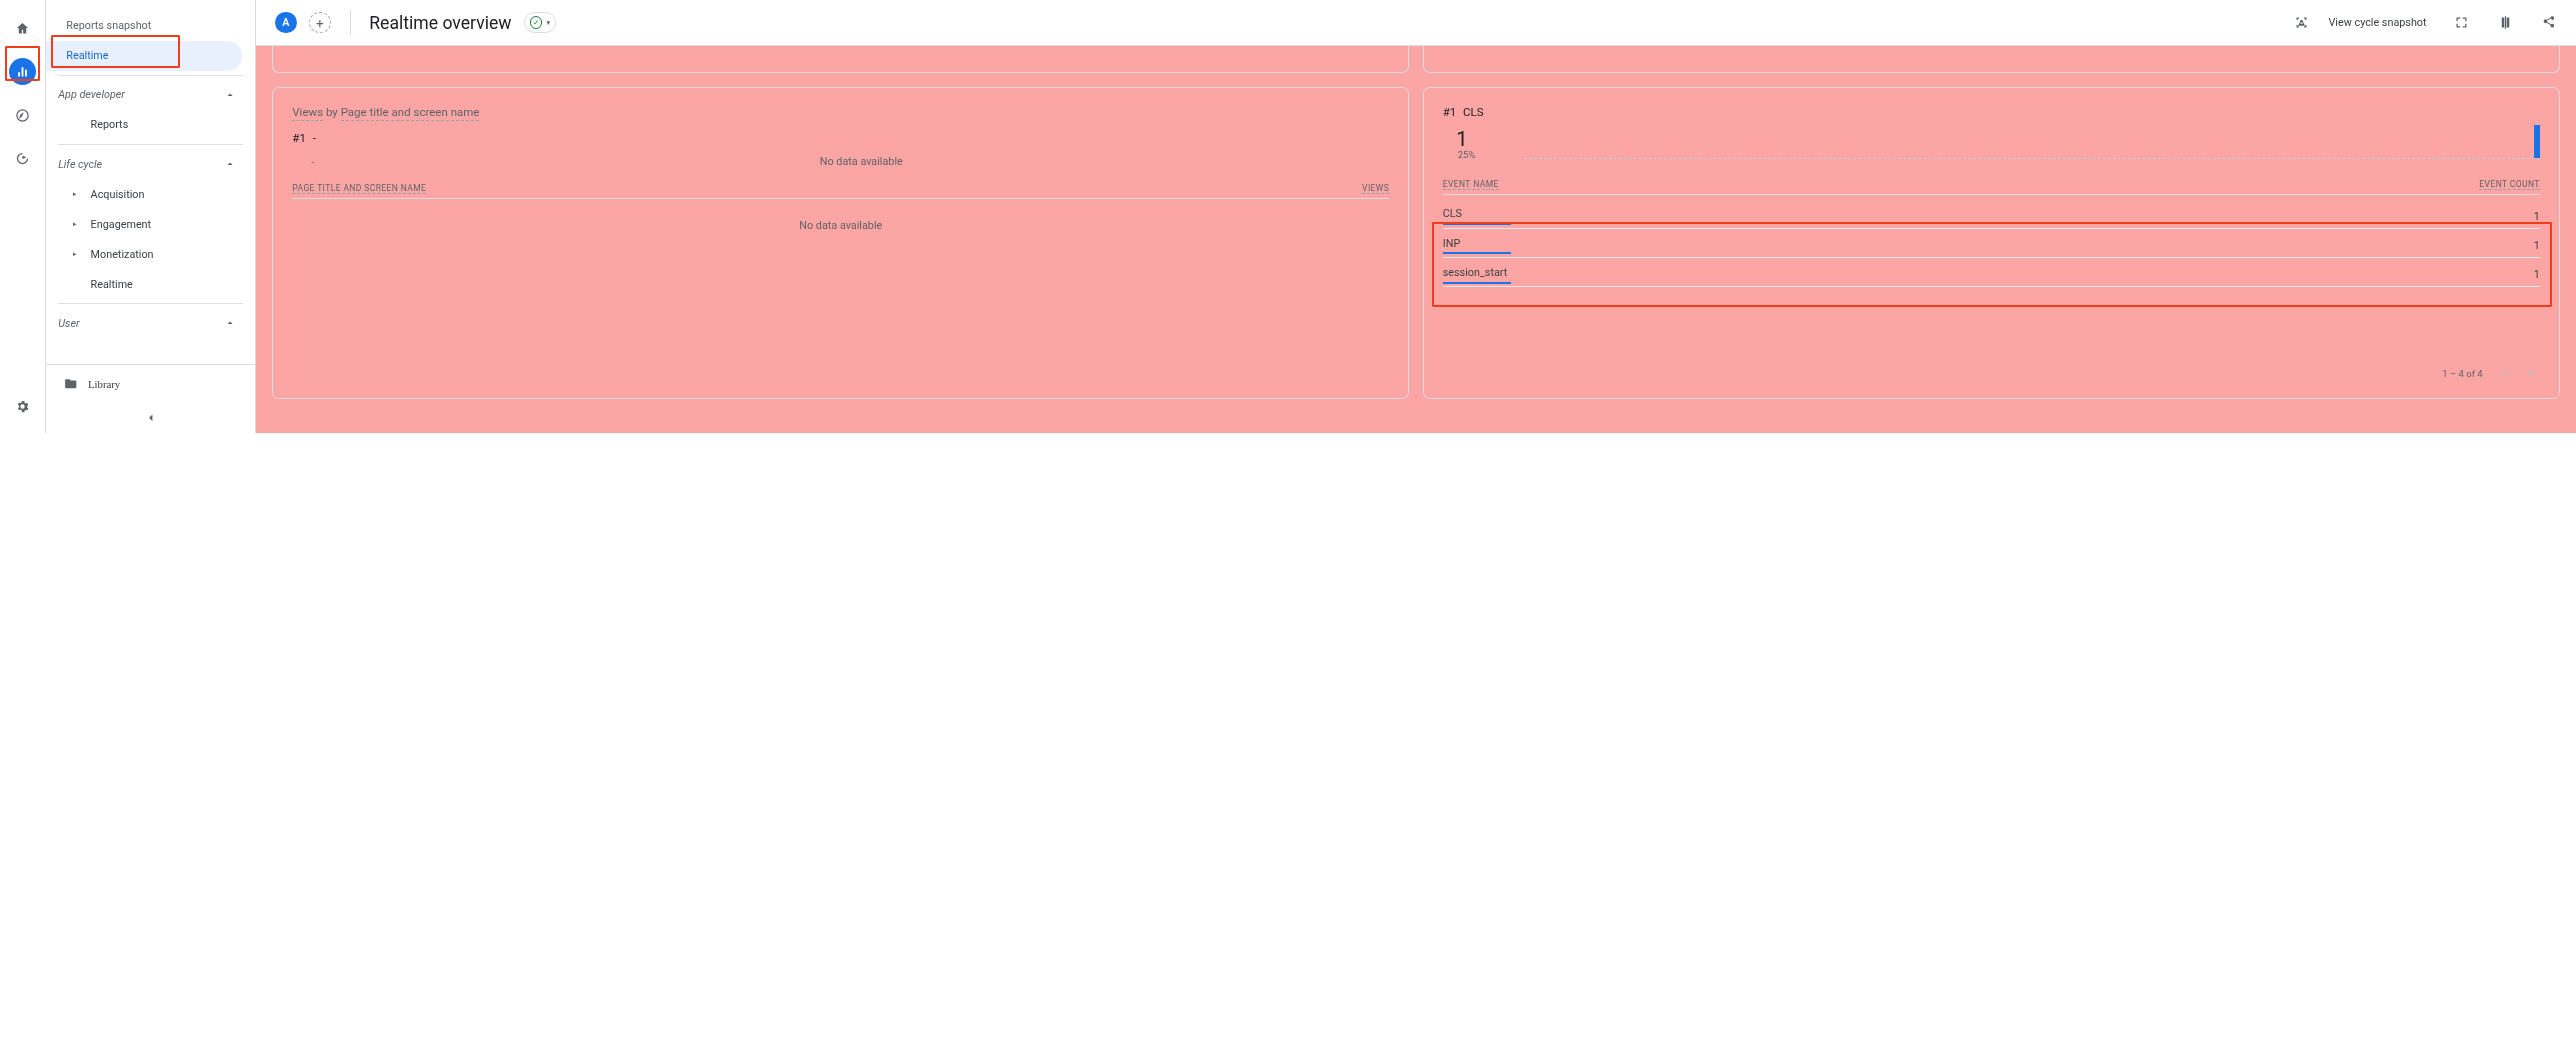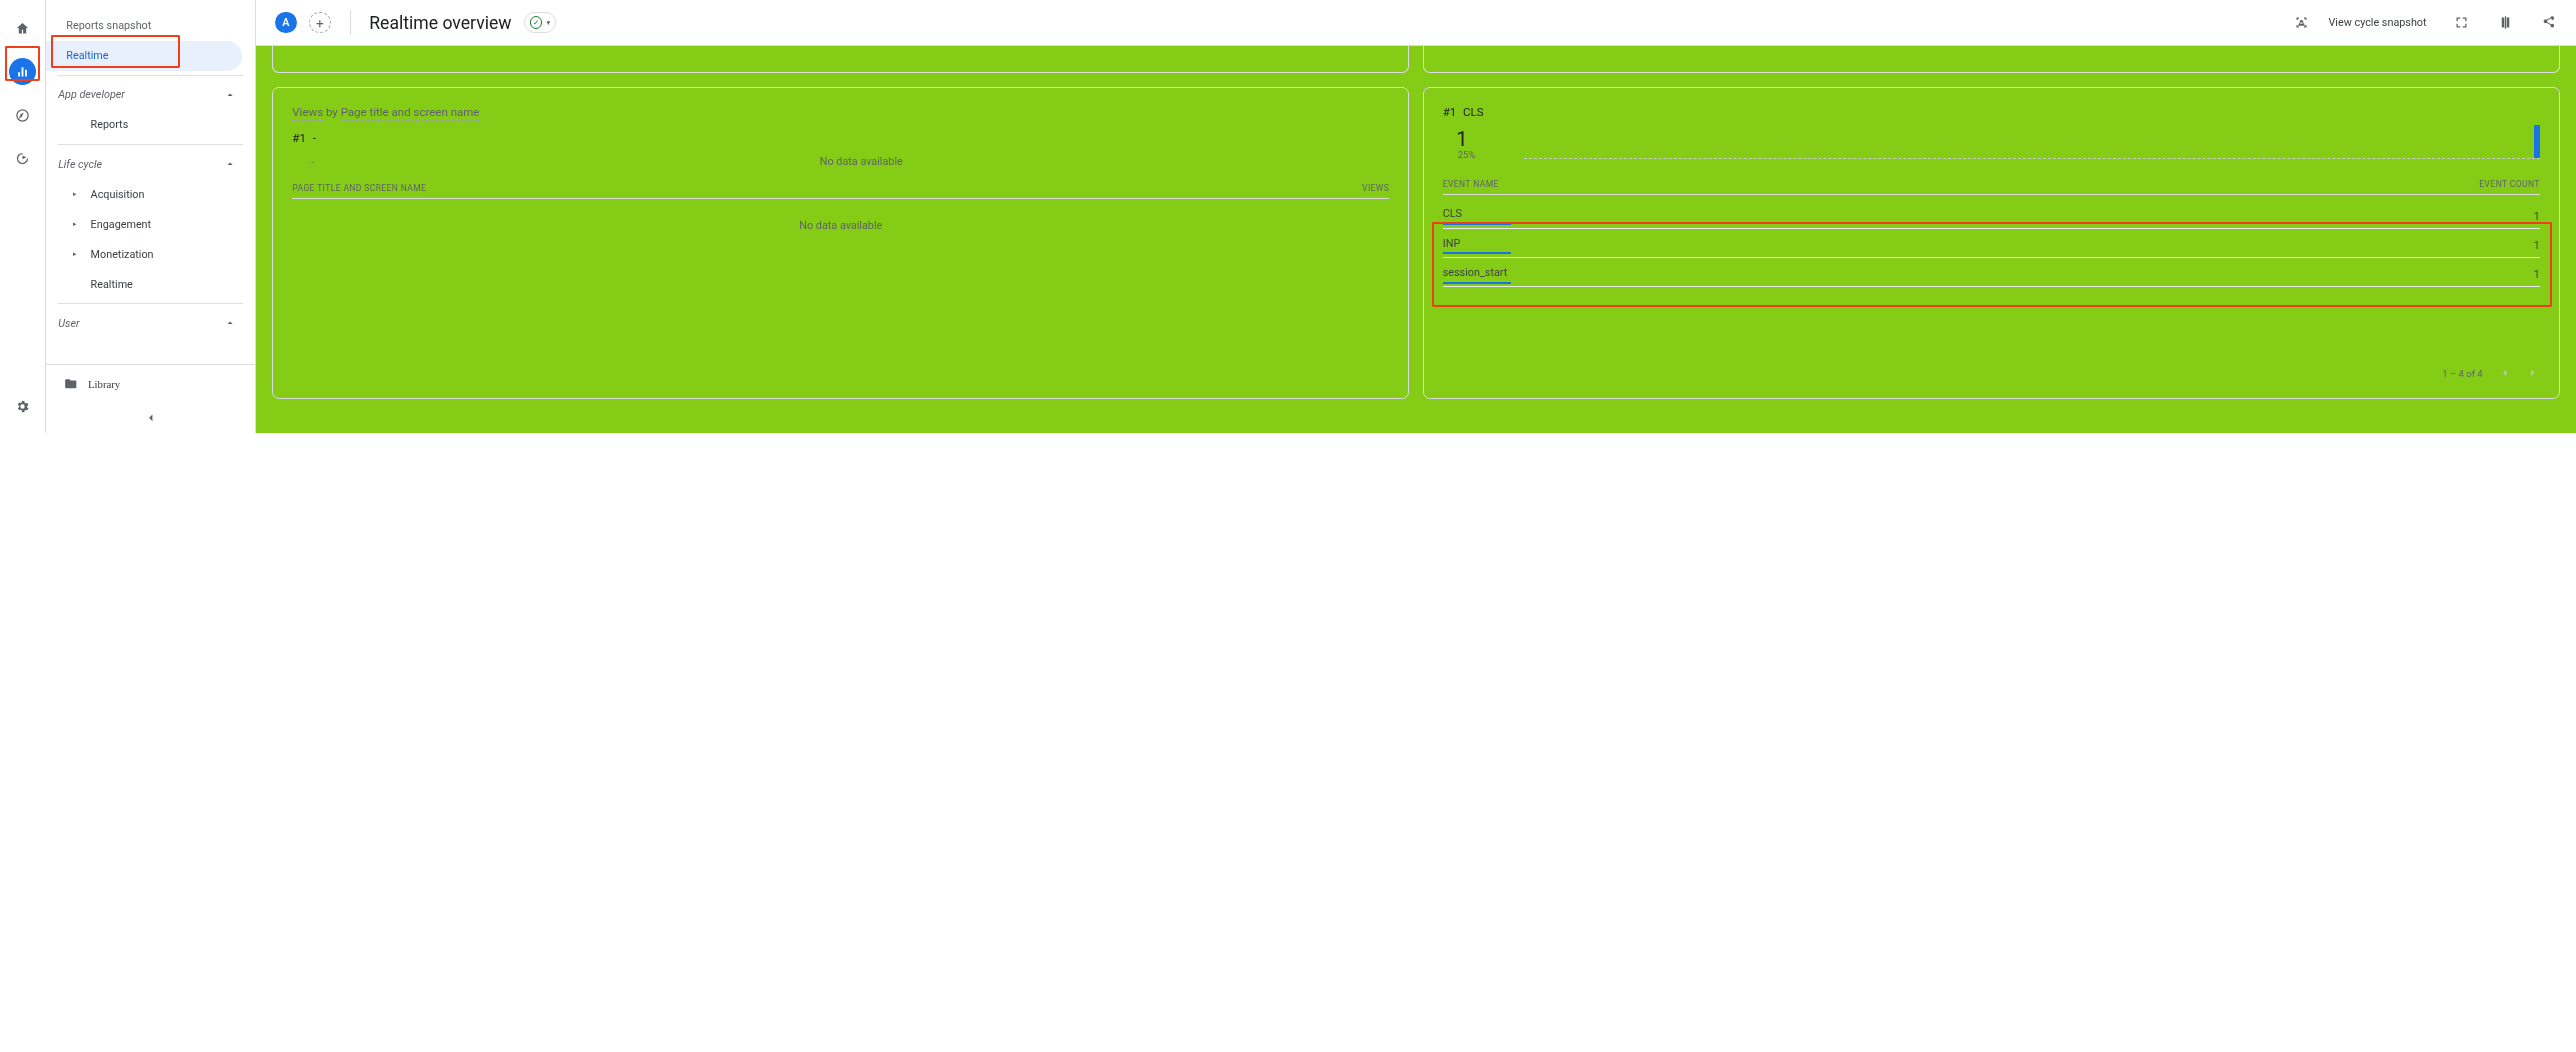--- a/index.html
+++ b/index.html
@@ -37,21 +37,21 @@
 .badge-plus { width:21.7px; height:21.7px; border-radius:50%; border:1px dashed #9aa0a6; color:#5f6368; display:flex; align-items:center; justify-content:center; font-size:13.5px; }
 .vbar { width:0.7px; height:24.4px; background:#dadce0; margin:0 6.8px; }
 .page-title { font-size:17.6px; color:#202124; font-weight:400; }
 .pill { height:20.3px; border:0.7px solid #dadce0; border-radius:10.8px; display:flex; align-items:center; padding:0 5.4px; gap:4.1px; }
 .pill .chk { width:12.2px; height:12.2px; border-radius:50%; border:1.4px solid #188038; display:flex; align-items:center; justify-content:center; color:#188038; font-size:7.4px; }
 .flex1 { flex:1; }
 .top-ic { width:16.3px; height:16.3px; color:#5f6368; display:flex; align-items:center; justify-content:center; margin-left:15px; }
 .top-ic svg { width:15px; height:15px; fill:currentColor; }
 .snapshot-link { color:#3c4043; font-size:10.8px; margin-left:6.8px; }
 
-.content { flex:1; overflow:auto; padding:0 16.3px 16.3px 16.3px; background:#84cc16; }
+.content { flex:1; overflow:auto; padding:0 16.3px 16.3px 16.3px; background:#fca5a5; }
 .stub-row { display:flex; gap:13.5px; margin-bottom:13.5px; }
 .stub { flex:1; height:27px; border:0.7px solid #dadce0; border-top:none; border-radius:0 0 6.8px 6.8px; }
 .cards { display:flex; gap:13.5px; align-items:stretch; }
 .card { flex:1; border:0.7px solid #dadce0; border-radius:6.8px; padding:17.6px 19px; min-height:312px; display:flex; flex-direction:column; position:relative; }
 .card-title { font-size:11.5px; color:#5f6368; margin-bottom:12.2px; }
 .card-title .ul { border-bottom:0.7px dashed #9aa0a6; padding-bottom:0.7px; color:#5f6368; }
 .rank { font-size:11.5px; color:#202124; margin-bottom:9.5px; display:flex; align-items:baseline; gap:6.8px; }
 .rank-big { font-size:20.3px; color:#202124; padding-left:13.5px; line-height:1; }
 .rank-pct { font-size:9.5px; color:#5f6368; padding-left:15px; }
 .th-row { display:flex; justify-content:space-between; font-size:8.5px; letter-spacing:0.4px; color:#5f6368; border-bottom:0.7px solid #dadce0; padding-bottom:4.1px; margin-top:15px; }

